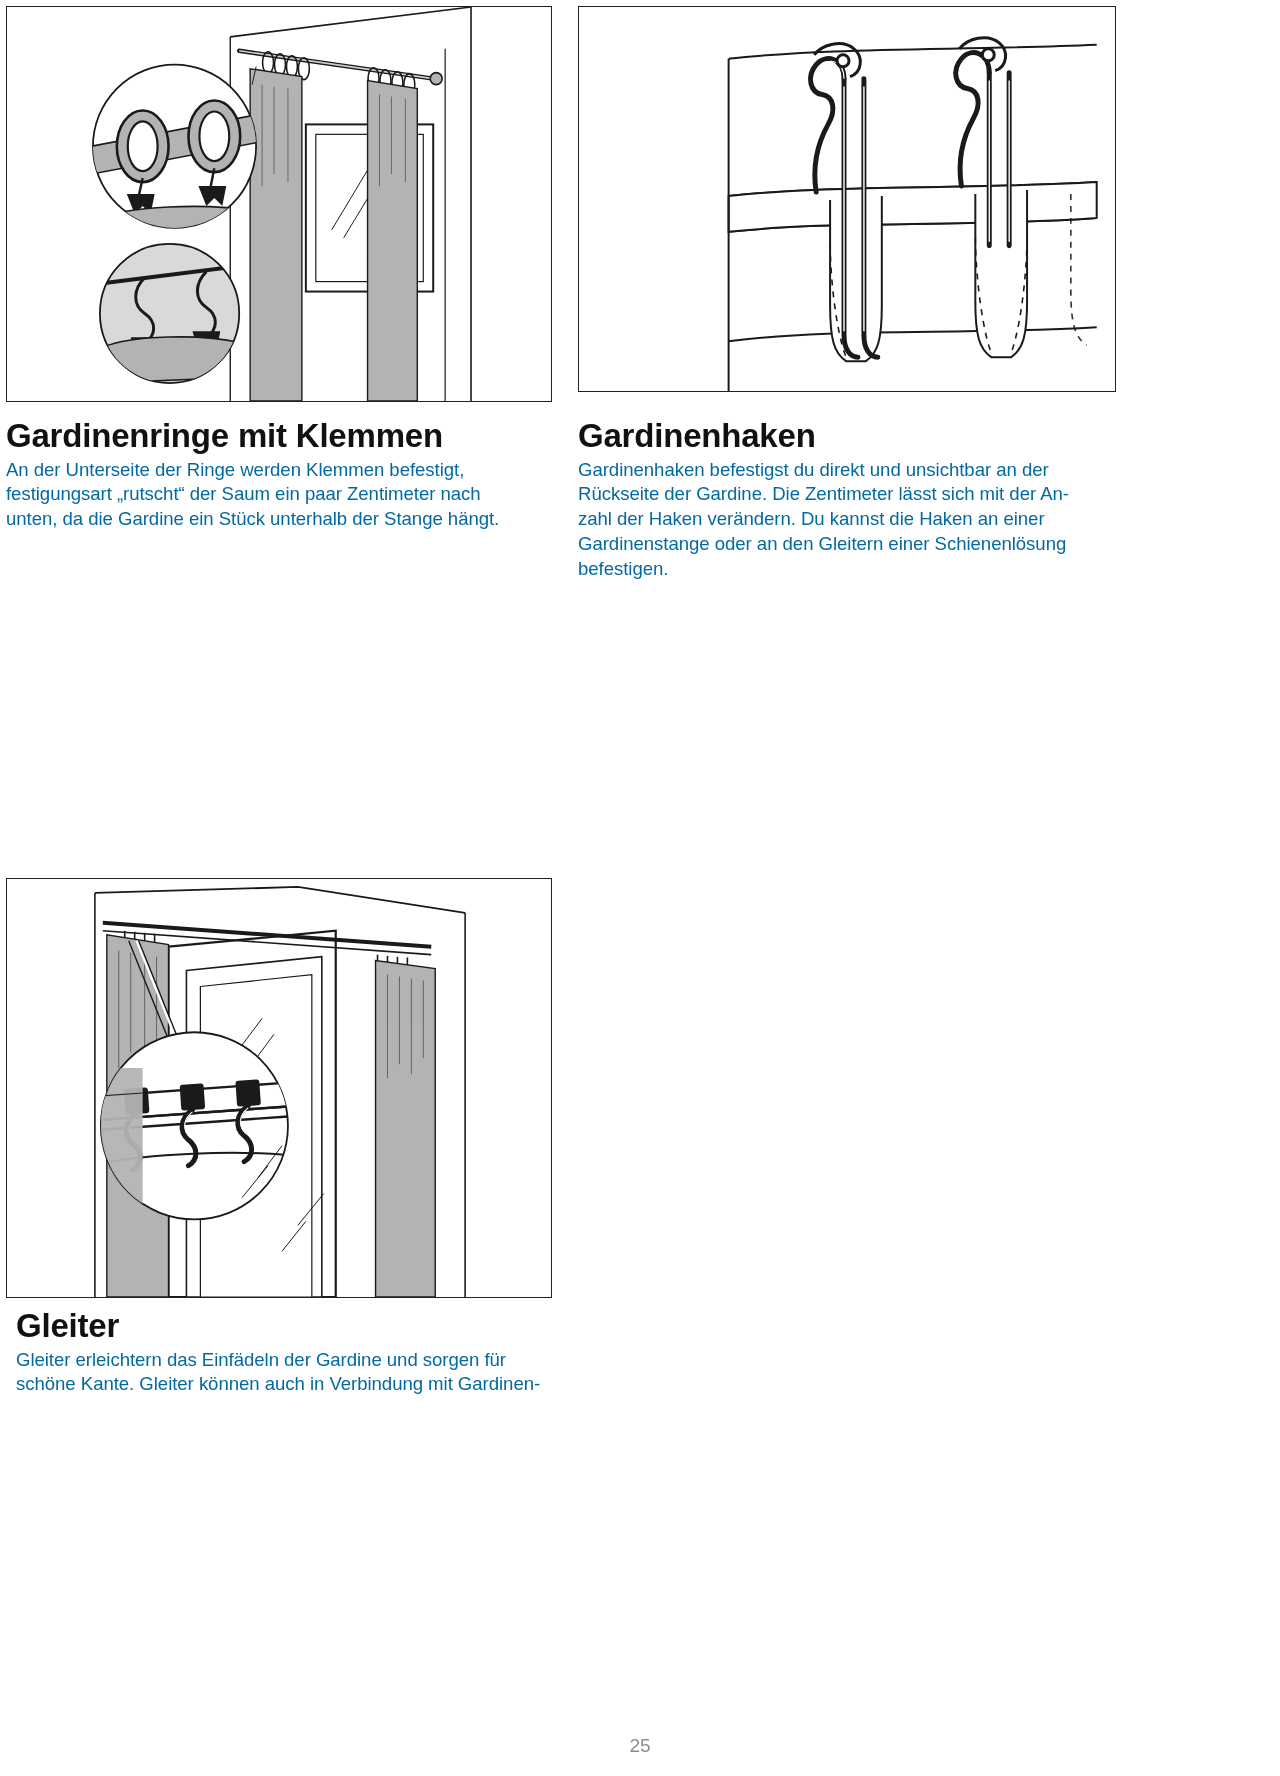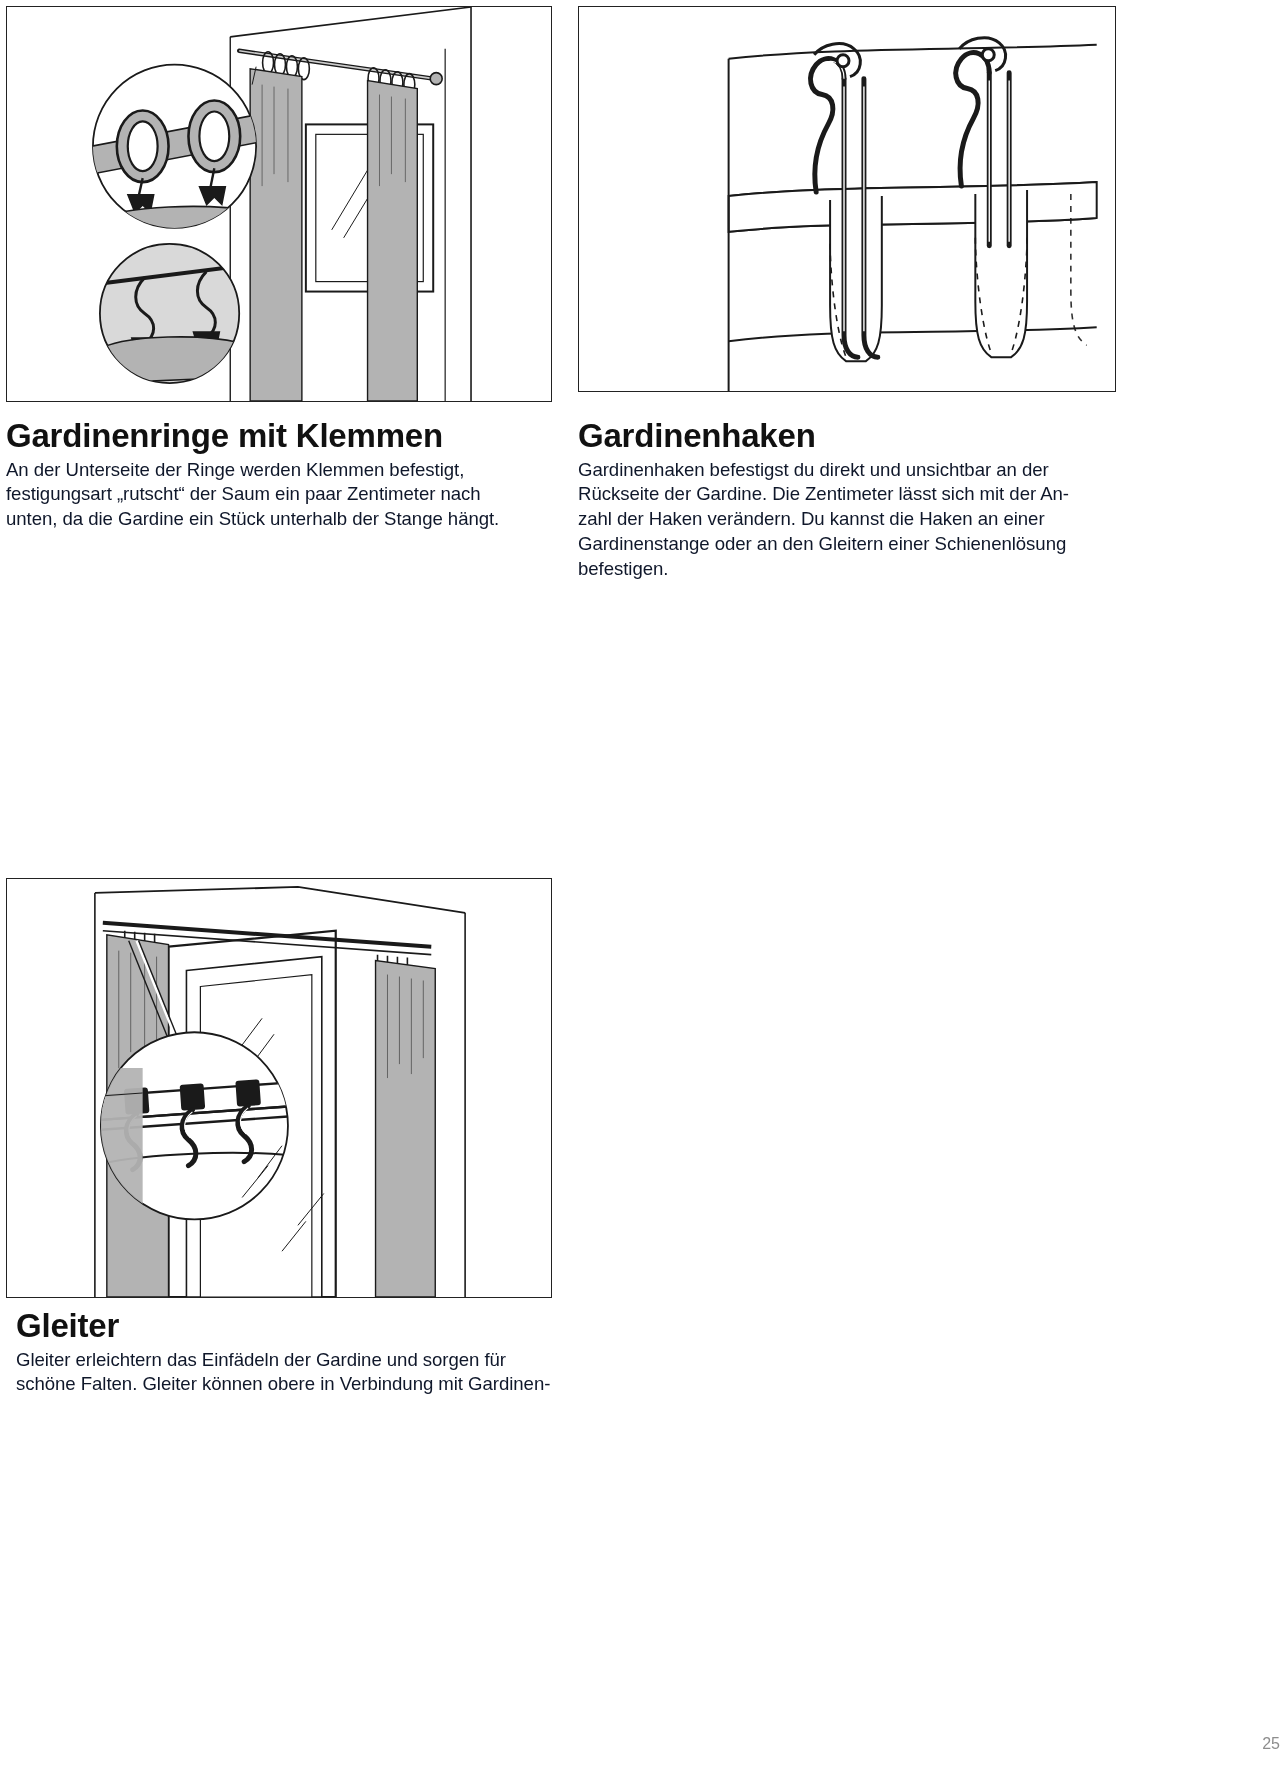--- a/index.html
+++ b/index.html
@@ -59,33 +59,33 @@
     line-height: 1.08;
     font-weight: 700;
     margin: 0 0 4px 0;
     letter-spacing: -0.2px;
     color: #111111;
   }
   .body-text {
     font-size: 18.6px;
     line-height: 1.33;
     margin: 0;
-    color: #0f172a;
+    color: #0369a1;
     letter-spacing: -0.05px;
   }
   .body-text span { display: block; white-space: nowrap; }
 
   
   .page-number {
     position: absolute;
     left: 0;
     right: 0;
     top: 1735px;
-    text-align: right;
-    font-size: 16px;
+    text-align: center;
+    font-size: 19px;
     color: #8d8d8d;
   }
 </style>
 </head>
 <body>
 
 <div class="page">
 
   <div class="colorbar">
     <span style="background:#2dc5f0"></span>
@@ -370,19 +370,19 @@
           <path d="M276 374 L300 344"></path>
         </g>
       </g>
     </svg>
   </div>
 
   <div class="textblock" id="text-gliders">
     <h2>Gleiter</h2>
     <p class="body-text">
       <span>Gleiter erleichtern das Einfädeln der Gardine und sorgen für</span>
-      <span>schöne Falten. Gleiter können obere in Verbindung mit Gardinen-</span>
+      <span>schöne Kante. Gleiter können auch in Verbindung mit Gardinen-</span>
     </p>
   </div>
 
   <div class="page-number" style="color: rgb(141, 141, 141);">25</div>
 
 </div>
 
 </body></html>

